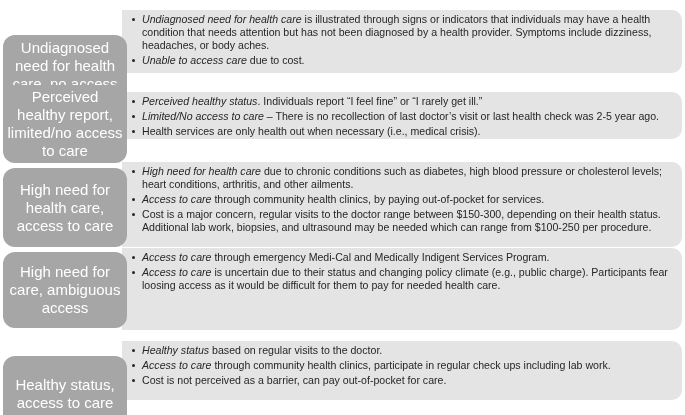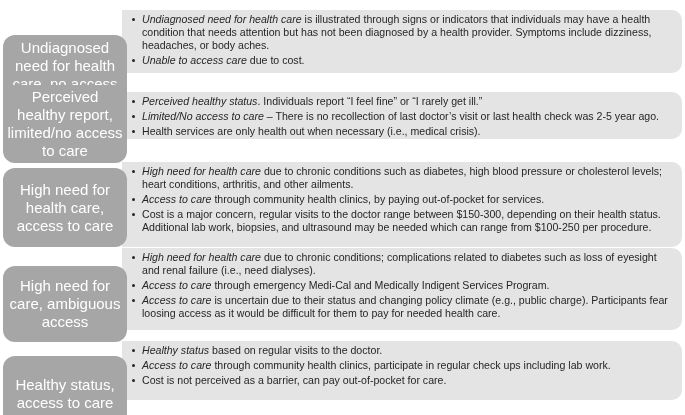--- a/index.html
+++ b/index.html
@@ -64,26 +64,25 @@
   <div class="desc-box" style="top:162px;height:85px;">
     <ul>
       <li><em>High need for health care</em><span> due to chronic conditions such as diabetes, high blood pressure or cholesterol levels; heart conditions, arthritis, and other ailments.</span></li>
       <li><em>Access to care</em><span> through community health clinics, by paying out-of-pocket for services.</span></li>
       <li><em></em><span>Cost is a major concern, regular visits to the doctor range between $150-300, depending on their health status. Additional lab work, biopsies, and ultrasound may be needed which can range from $100-250 per procedure.</span></li>
     </ul>
   </div>
 </div>
 
 <div>
-  <div class="label-box" style="top:266px;height:76px;">
+  <div class="label-box" style="top:252px;height:76px;">
     <span>High need for care, ambiguous access</span>
   </div>
   <div class="desc-box" style="top:248px;height:82px;">
     <ul>
-      <li><em>High need for health care</em><span> due to chronic conditions; complications related to diabetes such as loss of eyesight and renal failure (i.e., need dialyses).</span></li>
       <li><em>Access to care</em><span>  through emergency Medi-Cal and Medically Indigent Services Program.</span></li>
       <li><em>Access to care</em><span> is uncertain due to their status and changing policy climate (e.g., public charge). Participants fear loosing access as it would be difficult for them to pay for needed health care.</span></li>
     </ul>
   </div>
 </div>
 
 <div>
   <div class="label-box" style="top:356px;height:76px;">
     <span>Healthy status, access to care</span>
   </div>

